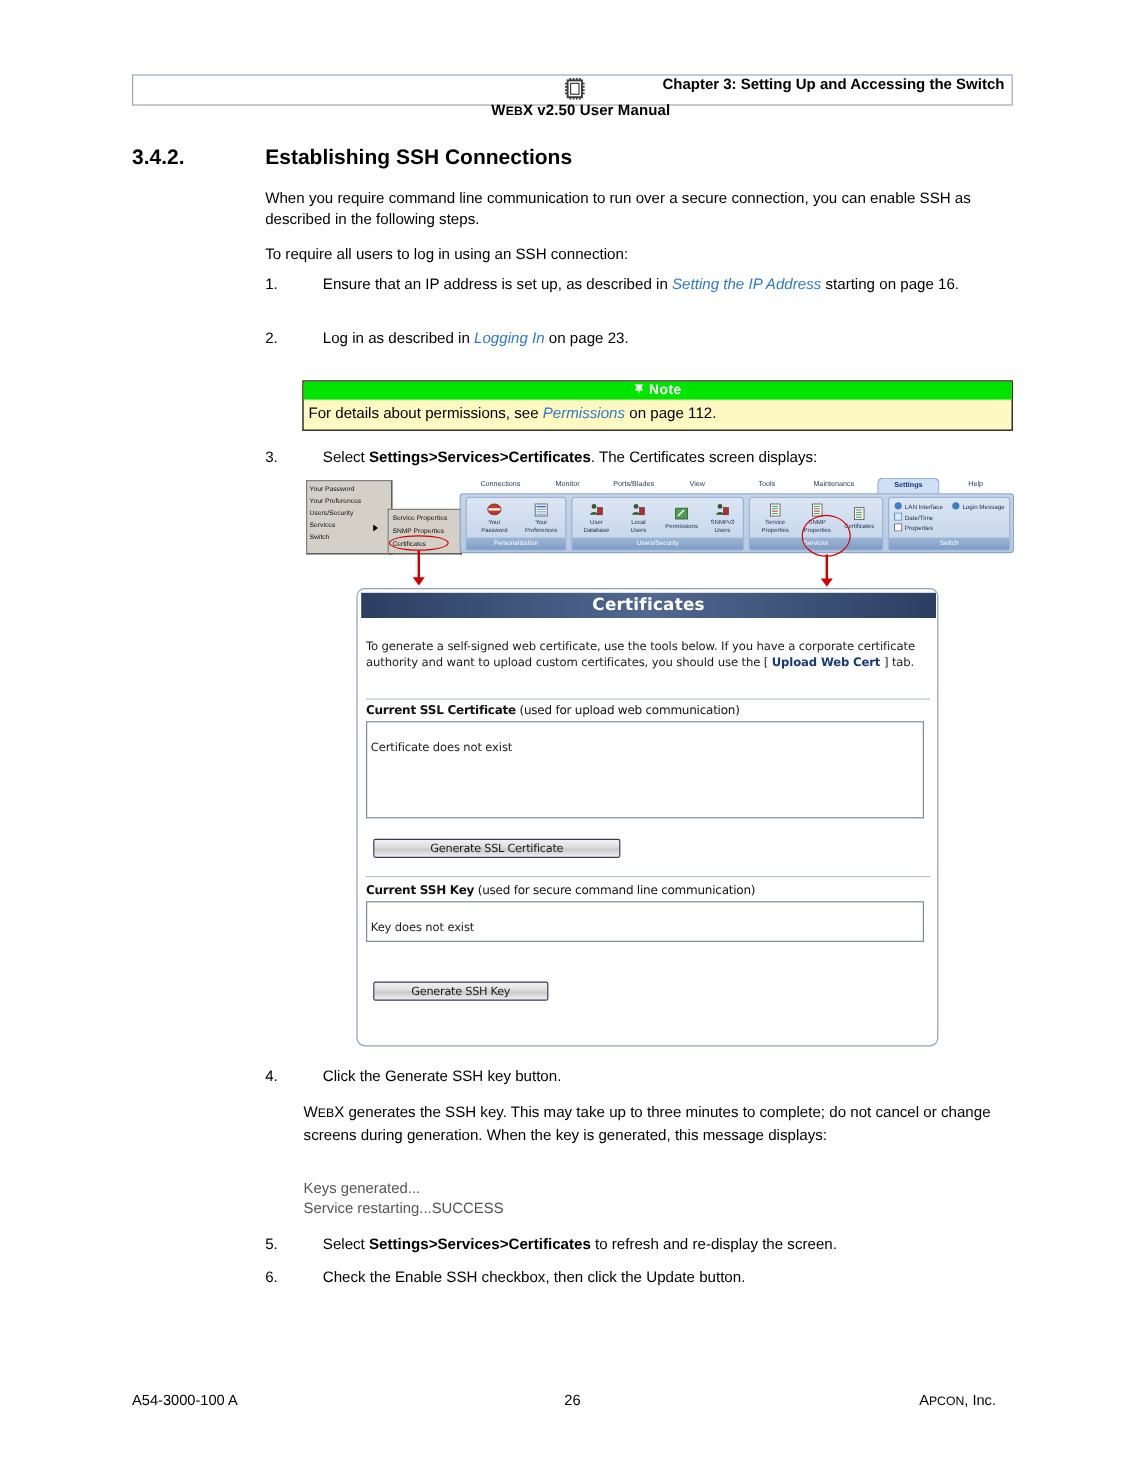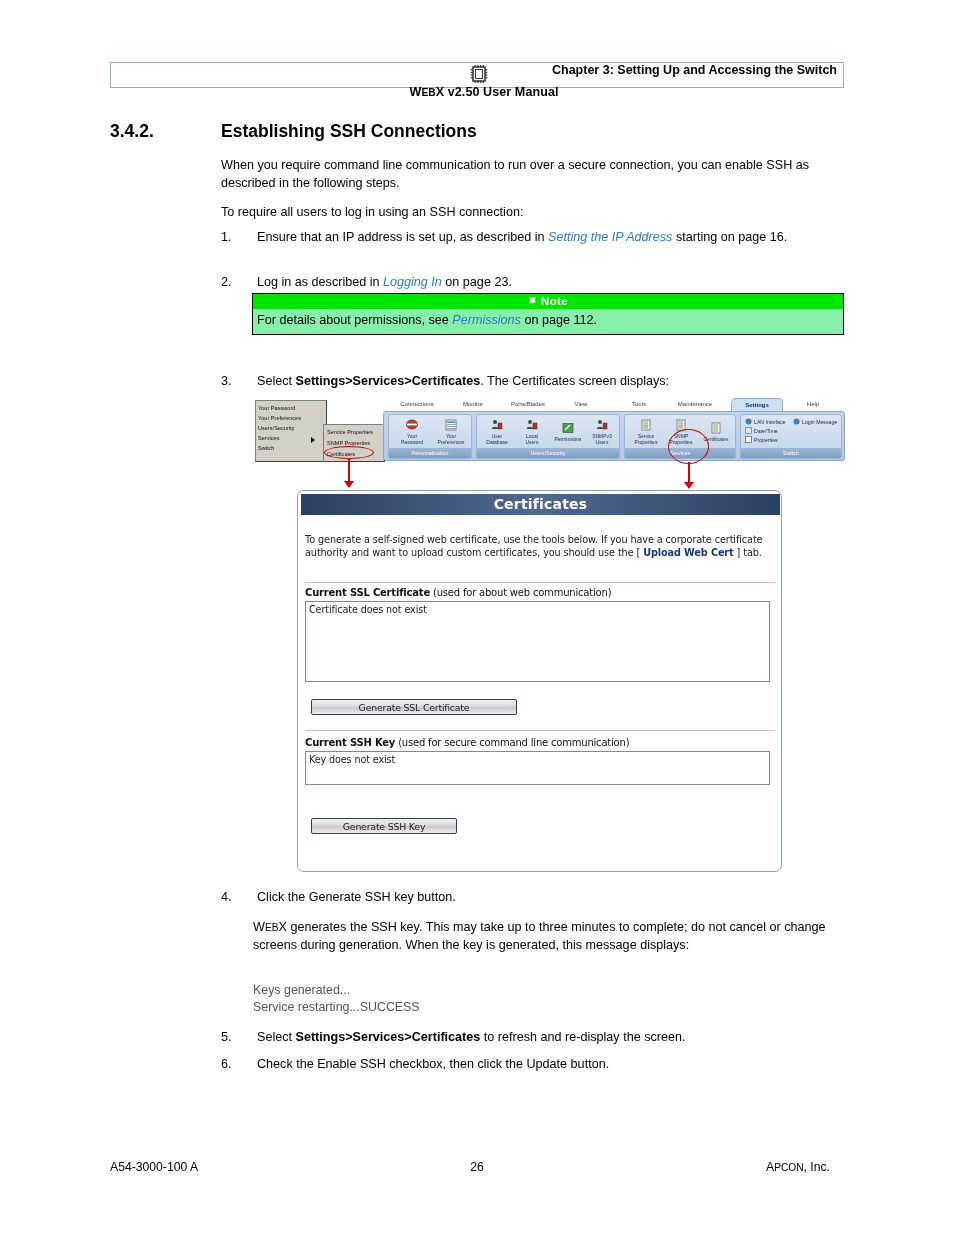--- a/index.html
+++ b/index.html
@@ -84,21 +84,21 @@
     line-height: 17.5px;
   }
   .step .num {
     position: absolute;
     left: 0;
     top: 0;
     width: 24px;
   }
   .step .txt {
     display: block;
-    margin-left: 36px;
+    margin-left: 48px;
   }
   .step1 { left: 221px; top: 229px; width: 625px; }
   .step2 { left: 221px; top: 274px; width: 625px; }
   .step3 { left: 221px; top: 373px; width: 625px; }
   .step4 { left: 221px; top: 889px; width: 625px; }
   .step5 { left: 221px; top: 1029px; width: 625px; }
   .step6 { left: 221px; top: 1056px; width: 625px; }
 
   .xref { color: #2e79c7; font-style: italic; }
   .bold { font-weight: bold; }
@@ -120,25 +120,25 @@
     font-size: 12.4px;
     line-height: 16.5px;
     color: #555555;
     white-space: pre;
   }
 
   
   .note-box {
     position: absolute;
     left: 252px;
-    top: 293px;
+    top: 317px;
     width: 592px;
     border: 1px solid #000;
     box-sizing: border-box;
-    background: #86efac;
+    background: #fef9c3;
   }
   .note-title {
     background: #00e500;
     color: #ffffff;
     font-size: 11.5px;
     font-weight: bold;
     text-align: center;
     height: 15px;
     line-height: 15px;
     letter-spacing: 0.4px;
@@ -396,21 +396,21 @@
 
   .cert-area {
     position: absolute;
     left: 7px;
     border: 1px solid #7b8aa0;
     background: #ffffff;
     box-sizing: border-box;
     font-size: 9.6px;
     font-family: "DejaVu Sans", sans-serif;
     color: #1a1a1a;
-    padding: 2px 3px;
+    padding: 16px 3px;
     letter-spacing: -0.1px;
   }
 
   .cert-btn {
     position: absolute;
     border: 1px solid #2b3f62;
     border-radius: 2px;
     background: linear-gradient(#f2f2f2 0%, #dcdcdc 45%, #c9c9c9 55%, #efefef 100%);
     box-sizing: border-box;
     font-size: 9.4px;
@@ -689,21 +689,21 @@
 
   <div class="certwin">
 
     <div class="cert-title">Certificates</div>
 
 
     <div class="cert-desc"><span>To generate a self-signed web certificate, use the tools below. If you have a corporate certificate authority and want to upload custom certificates, you should use the [ </span><b>Upload Web Cert</b><span> ] tab.</span></div>
 
     <div class="cert-rule" style="top:91px;"></div>
 
-    <div class="cert-label" style="top:96px;"><b>Current SSL Certificate</b><span class="sub"> (used for about web communication)</span></div>
+    <div class="cert-label" style="top:96px;"><b>Current SSL Certificate</b><span class="sub"> (used for upload web communication)</span></div>
 
     <div class="cert-area" style="top:110px; width:465px; height:81px;"><span>Certificate does not exist</span></div>
 
     <div class="cert-btn" style="top:208px; left:13px; width:206px; height:16px; line-height:15px;">Generate SSL Certificate</div>
 
     <div class="cert-rule" style="top:239px;"></div>
 
     <div class="cert-label" style="top:246px;"><b>Current SSH Key</b><span class="sub"> (used for secure command line communication)</span></div>
 
     <div class="cert-area" style="top:260px; width:465px; height:34px;"><span>Key does not exist</span></div>

